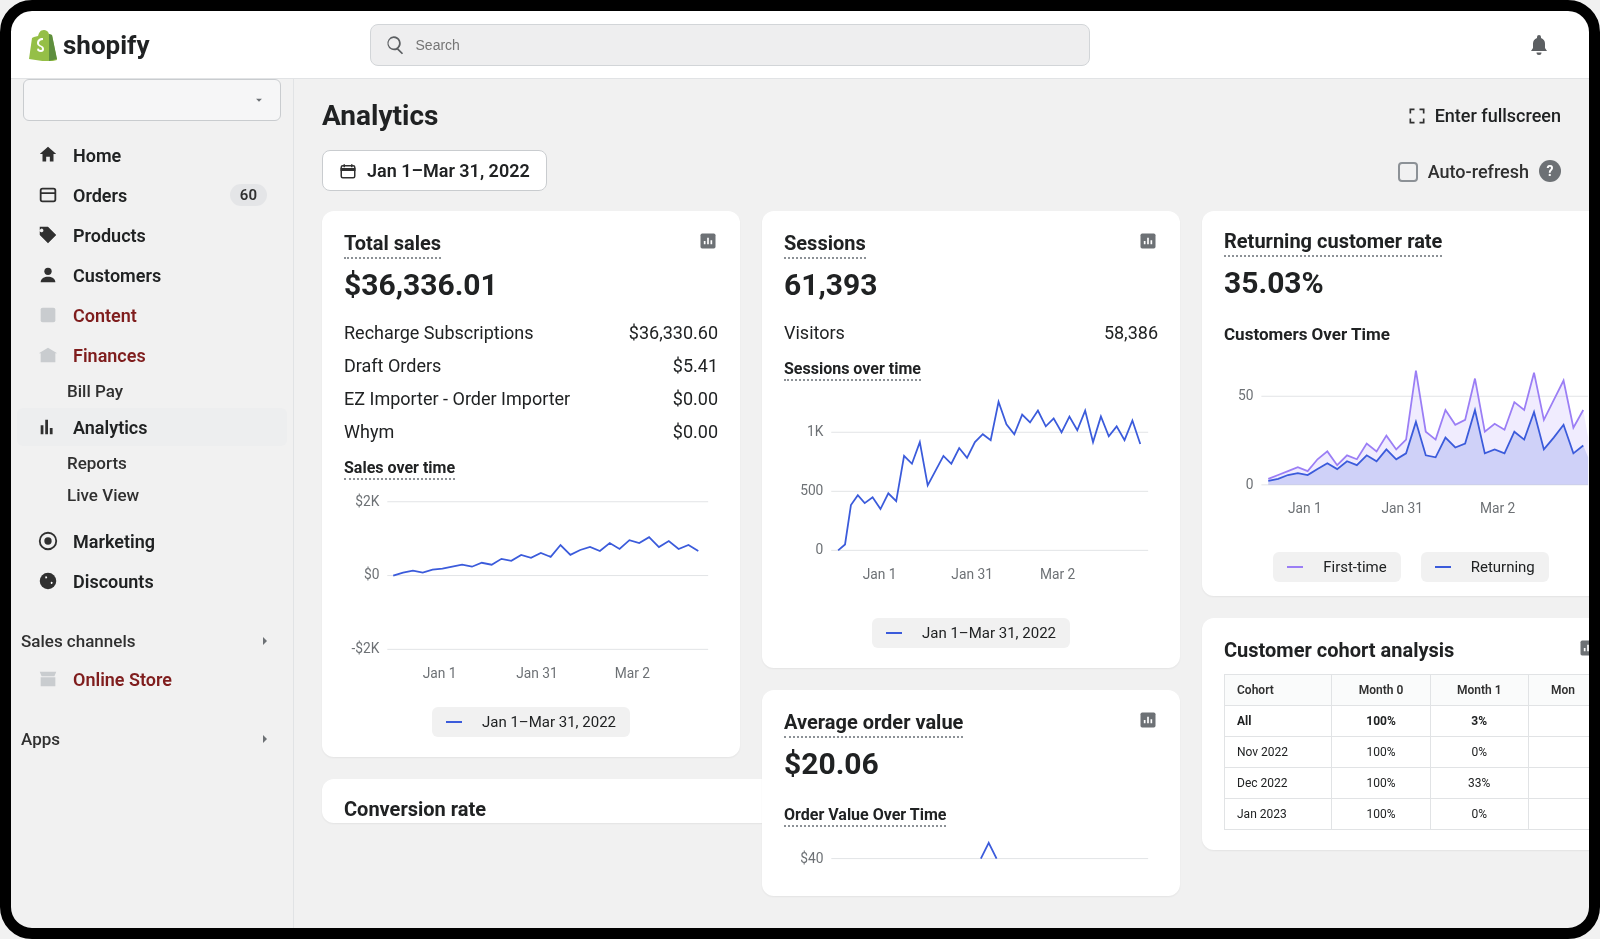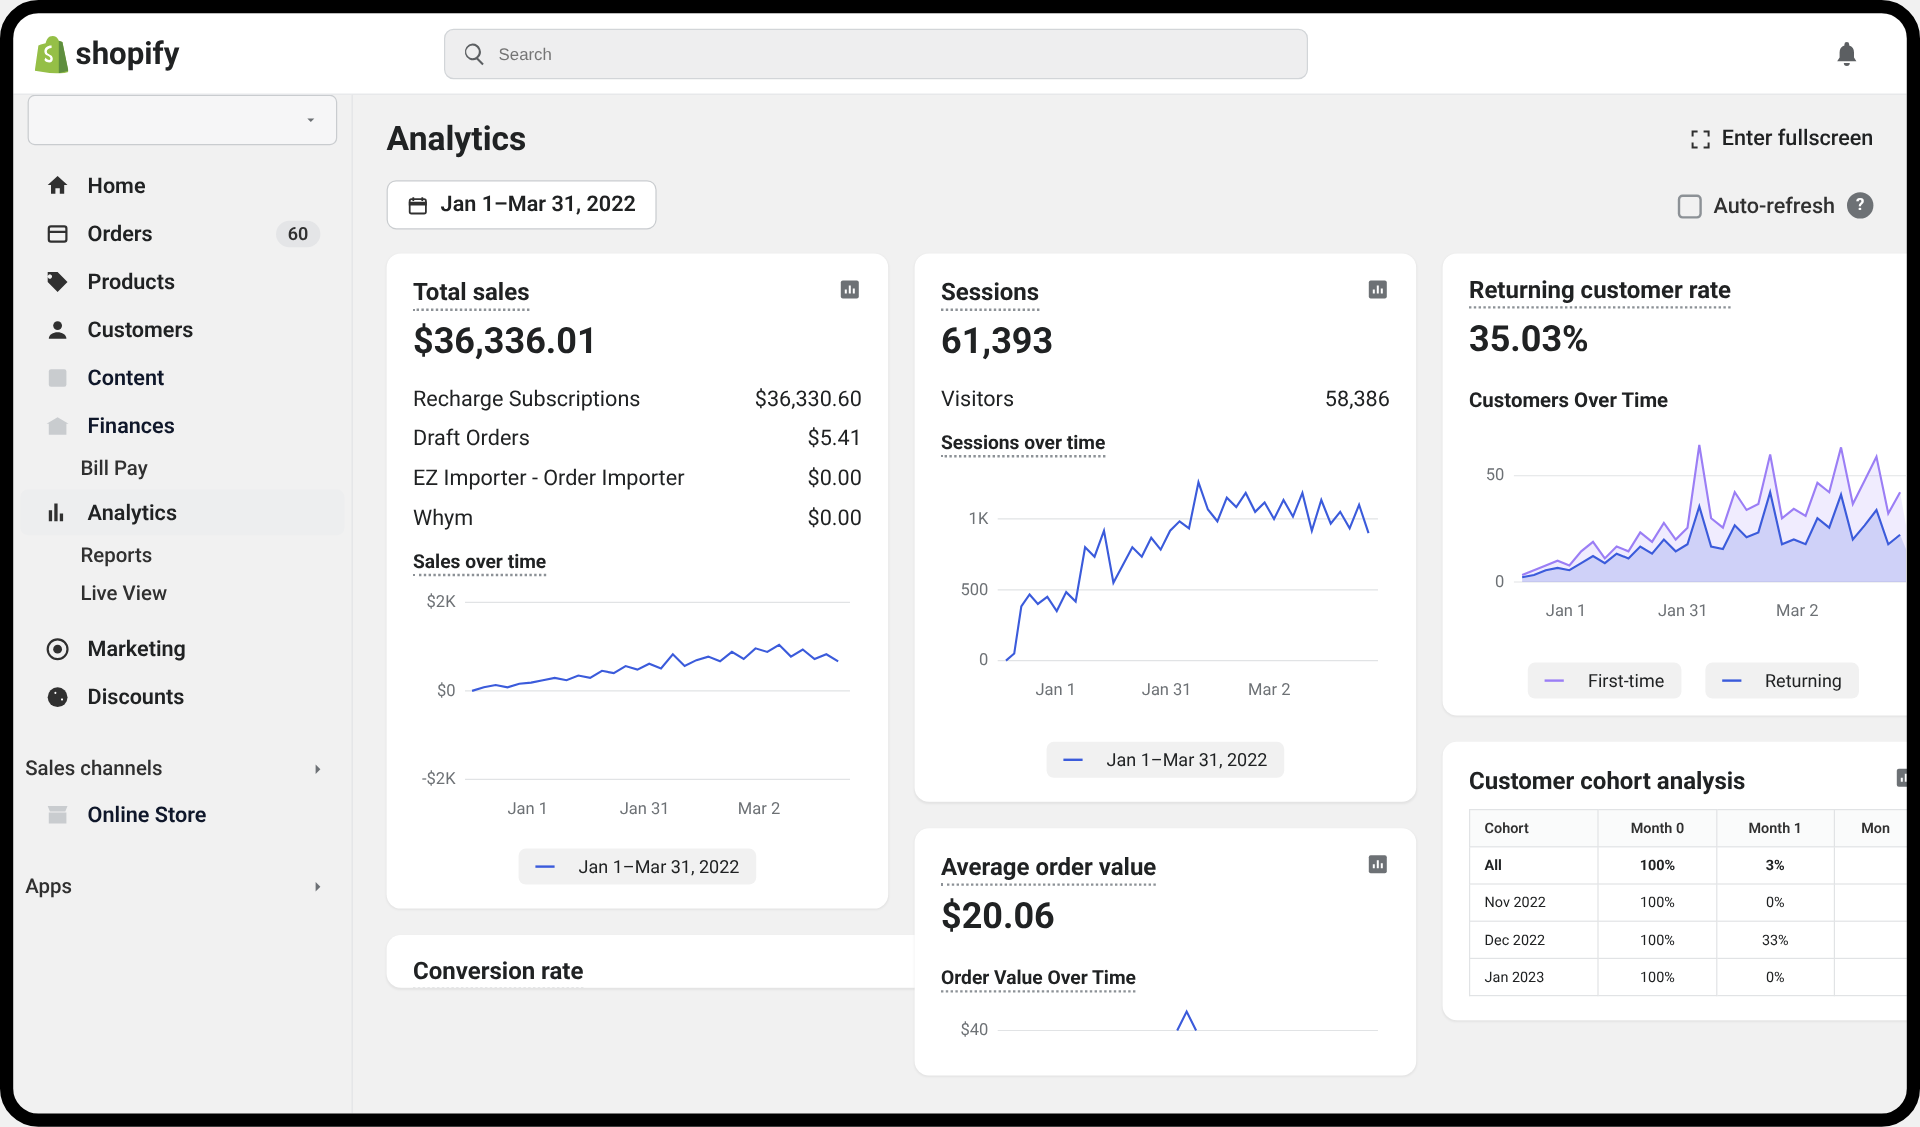--- a/index.html
+++ b/index.html
@@ -12,21 +12,21 @@
 .search-wrap { flex: 0 0 720px; margin-left: 200px; }
 .searchbar { display: flex; align-items: center; gap: 10px; background: #eeeeef; border: 1px solid #d2d5d8; border-radius: 8px; height: 42px; padding: 0 14px; width: 720px; }
 .search-icon { width: 22px; height: 22px; fill: #5c5f62; }
 .searchbar input { border: none; background: transparent; font-size: 14px; outline: none; width: 100%; color: #6d7175; }
 .topbar-spacer { flex: 1; }
 .bell { width: 24px; height: 24px; fill: #5c5f62; margin-right: 20px; }
 .body { flex: 1; display: flex; overflow: hidden; }
 .sidebar { width: 283px; background: #f1f1f1; border-right: 1px solid #e1e3e5; display: flex; flex-direction: column; overflow-y: auto; }
 .store-select { margin: 0 12px 14px 12px; height: 42px; border: 1px solid #c9cccf; border-radius: 6px; display: flex; align-items: center; justify-content: flex-end; padding: 0 14px; color: #6d7175; background: #f6f6f7; }
 .nav-item { display: flex; align-items: center; gap: 14px; padding: 8px 20px; font-size: 18px; font-weight: 600; color: #202223; cursor: pointer; border-radius: 6px; margin: 1px 6px; }
-.nav-item.muted { color: #0f172a; }
+.nav-item.muted { color: #7f1d1d; }
 .nav-item.active { background: #edeeef; }
 .nav-item .icon { width: 22px; height: 22px; flex-shrink: 0; }
 .nav-item .icon svg { width: 22px; height: 22px; }
 .nav-sub { padding-left: 56px; font-size: 17px; font-weight: 500; color: #303030; padding-top: 6px; padding-bottom: 6px; cursor: pointer; }
 .badge { background: #e4e5e7; border-radius: 12px; padding: 2px 10px; font-size: 15px; font-weight: 600; margin-left: auto; color: #303030; }
 .nav-section-title { font-size: 17px; font-weight: 500; color: #303030; padding: 10px 20px 8px 10px; display: flex; align-items: center; justify-content: space-between; }
 .chevron { width: 16px; height: 16px; fill: #6d7175; }
 .section-gap { height: 20px; }
 .main { flex: 1; overflow: auto; padding: 20px 28px; }
 .page-header { display: flex; align-items: center; justify-content: space-between; margin-bottom: 18px; }

